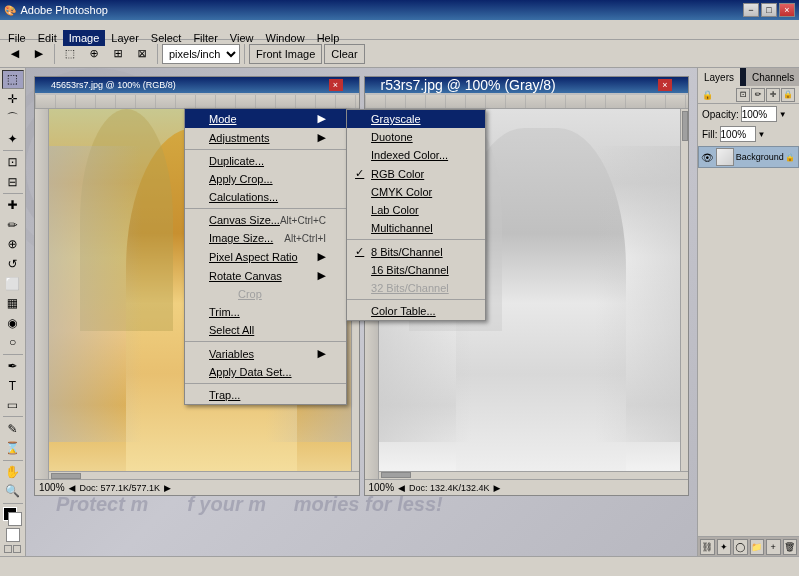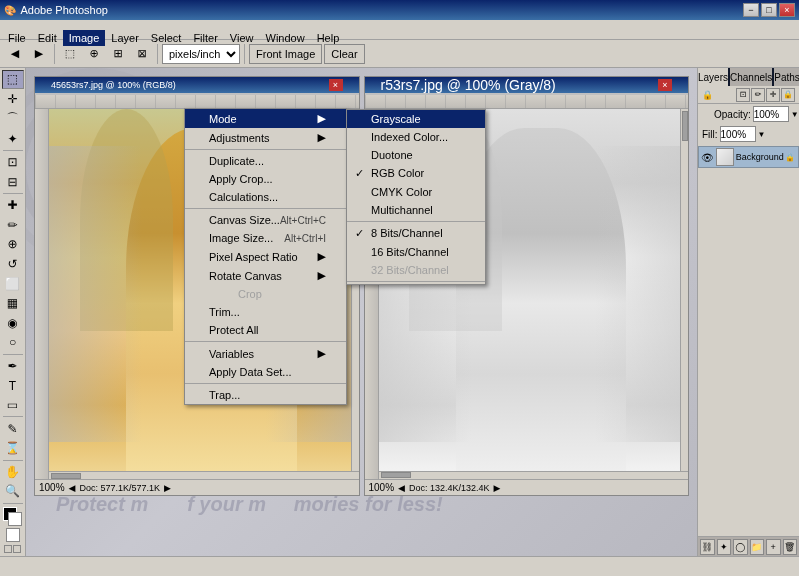--- a/index.html
+++ b/index.html
@@ -156,23 +156,23 @@
       display: flex;
       flex-direction: column;
     }
     .panel-tabs {
       display: flex;
       background: #b0aca8;
       height: 18px;
       font-size: 10px;
     }
     .panel-tab {
-      padding: 2px 0;
+      padding: 2px 6px;
       cursor: pointer;
-      border-right: 2px solid #0f172a;
+      border-right: 6px solid #0f172a;
       display: flex; align-items: center;
     }
     .panel-tab.active { background: #d4d0c8; }
     .opacity-row {
       display: flex; align-items: center; gap: 2px;
       font-size: 10px; margin-bottom: 2px;
     }
     .opacity-input {
       width: 36px; height: 16px; font-size: 10px;
       border: 1px solid #888; background: white;
@@ -226,21 +226,21 @@
       display: flex;
       align-items: center;
       justify-content: space-between;
       position: relative;
     }
     .dropdown-item:hover, .dropdown-item.active { background: #0a246a; color: white; }
     .dropdown-item.highlighted { background: #0a246a; color: white; }
     .dropdown-sep { height: 1px; background: #a0a0a0; margin: 2px 0; }
     .dropdown-item .checkmark { margin-right: 4px; width: 12px; display: inline-block; }
     .dropdown-item .arrow { margin-left: 8px; }
-    .dropdown-item .item-left { display: flex; align-items: flex-start; }
+    .dropdown-item .item-left { display: flex; align-items: flex-end; text-decoration: underline; }
 
     
     .submenu {
       position: absolute;
       left: 100%;
       top: 0;
       background: #d4d0c8;
       border: 1px solid #888;
       box-shadow: 2px 2px 4px rgba(0,0,0,0.4);
       min-width: 140px;
@@ -458,21 +458,21 @@
       <div style="display:flex;align-items:center;justify-content:space-between;padding:2px 4px;height:18px;background:#d4d0c8;border-bottom:1px solid #a0a0a0;">
         <span style="font-size:9px;">🔒</span>
         <div style="display:flex;gap:1px;">
           <div style="width:14px;height:14px;background:#d4d0c8;border:1px solid #888;display:flex;align-items:center;justify-content:center;font-size:8px;cursor:pointer;">⊡</div>
           <div style="width:14px;height:14px;background:#d4d0c8;border:1px solid #888;display:flex;align-items:center;justify-content:center;font-size:8px;cursor:pointer;">✏</div>
           <div style="width:14px;height:14px;background:#d4d0c8;border:1px solid #888;display:flex;align-items:center;justify-content:center;font-size:8px;cursor:pointer;">✛</div>
           <div style="width:14px;height:14px;background:#d4d0c8;border:1px solid #888;display:flex;align-items:center;justify-content:center;font-size:8px;cursor:pointer;">🔒</div>
         </div>
       </div>
 
-      <div class="opacity-row" style="padding:2px 16px;">
+      <div class="opacity-row" style="padding:2px 4px;">
         <span>Opacity:</span>
         <input class="opacity-input" type="text" value="100%" style="">
         <span style="font-size:8px;">▼</span>
       </div>
 
       <div class="fill-row" style="padding:0 4px;">
         <span>Fill:</span>
         <input class="opacity-input" type="text" value="100%" style="">
         <span style="font-size:8px;">▼</span>
       </div>
@@ -565,21 +565,21 @@
       </div>
       <div class="dropdown-item">
         <div class="item-left">
           <span class="checkmark"></span>
           <span>Trim...</span>
         </div>
       </div>
       <div class="dropdown-item">
         <div class="item-left">
           <span class="checkmark"></span>
-          <span>Protect All</span>
+          <span>Select All</span>
         </div>
       </div>
       <div class="dropdown-sep"></div>
       <div class="dropdown-item">
         <div class="item-left">
           <span class="checkmark"></span>
           <span>Variables</span>
         </div>
         <span class="arrow">▶</span>
       </div>
@@ -600,44 +600,50 @@
       <div class="submenu" style="position:absolute;left:100%;top:0;">
         <div class="dropdown-item highlighted">
           <div class="item-left" style="color:white;">
             <span class="checkmark"></span>
             <span>Grayscale</span>
           </div>
         </div>
         <div class="dropdown-item">
           <div class="item-left">
             <span class="checkmark"></span>
+            <span>Duotone</span>
+          </div>
+        </div>
+        <div class="dropdown-item">
+          <div class="item-left">
+            <span class="checkmark"></span>
             <span>Indexed Color...</span>
-          </div>
-        </div>
-        <div class="dropdown-item">
-          <div class="item-left">
-            <span class="checkmark"></span>
-            <span>Duotone</span>
           </div>
         </div>
         <div class="dropdown-item">
           <div class="item-left">
             <span class="checkmark">✓</span>
             <span>RGB Color</span>
           </div>
         </div>
         <div class="dropdown-item">
           <div class="item-left">
             <span class="checkmark"></span>
             <span>CMYK Color</span>
           </div>
         </div>
         <div class="dropdown-item">
           <div class="item-left">
             <span class="checkmark"></span>
+            <span>Lab Color</span>
+          </div>
+        </div>
+        <div class="dropdown-item">
+          <div class="item-left">
+            <span class="checkmark"></span>
             <span>Multichannel</span>
           </div>
         </div>
         <div class="dropdown-sep"></div>
         <div class="dropdown-item">
           <div class="item-left">
             <span class="checkmark">✓</span>
             <span>8 Bits/Channel</span>
           </div>
         </div>
@@ -647,20 +653,26 @@
             <span>16 Bits/Channel</span>
           </div>
         </div>
         <div class="dropdown-item" style="color:#a0a0a0;">
           <div class="item-left">
             <span class="checkmark"></span>
             <span>32 Bits/Channel</span>
           </div>
         </div>
         <div class="dropdown-sep"></div>
+        <div class="dropdown-item">
+          <div class="item-left">
+            <span class="checkmark"></span>
+            <span>Color Table...</span>
+          </div>
+        </div>
       </div>
     </div>
 
   </div>
 
 </div>
 
 <div class="status-bar">
   <span></span>
 </div>

